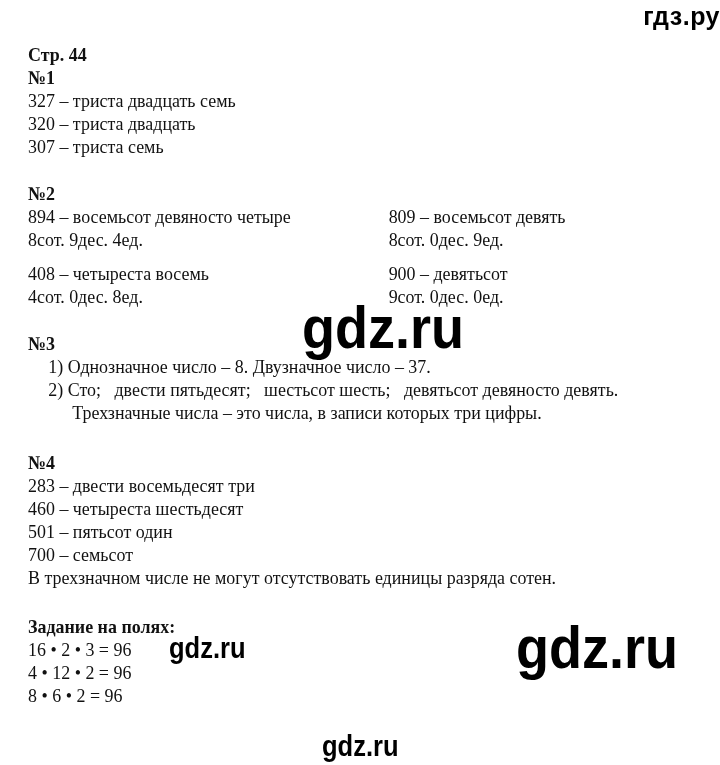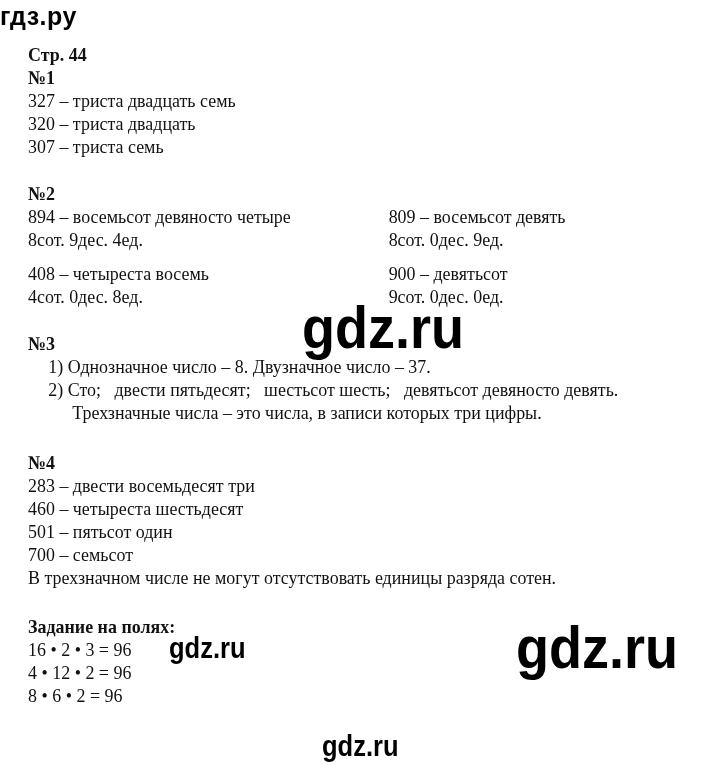--- a/index.html
+++ b/index.html
@@ -1,18 +1,18 @@
 <!DOCTYPE html>
 <html><head>
   <meta charset="utf-8">
   <style>
     html, body { margin: 0; padding: 0; background: #ffffff; }
     body { width: 720px; height: 765px; position: relative; overflow: hidden; color: #000; }
     .site-title {
-      position: absolute; left: 0; right: 0; top: 2px; text-align: left;
+      position: absolute; left: 0; right: 0; top: 2px; text-align: right;
       font-family: "Liberation Sans", sans-serif; font-weight: bold; font-size: 25px; line-height: 28px;
       letter-spacing: 0.5px;
     }
     .doc {
       position: absolute; left: 28px; top: 0; width: 690px;
       font-family: "Liberation Serif", serif; font-size: 19.5px; color: #111;
       transform: scaleX(0.92); transform-origin: left top;
     }
     .line { position: absolute; left: 0; white-space: pre; line-height: 22px; }
     .bold { font-weight: bold; }

